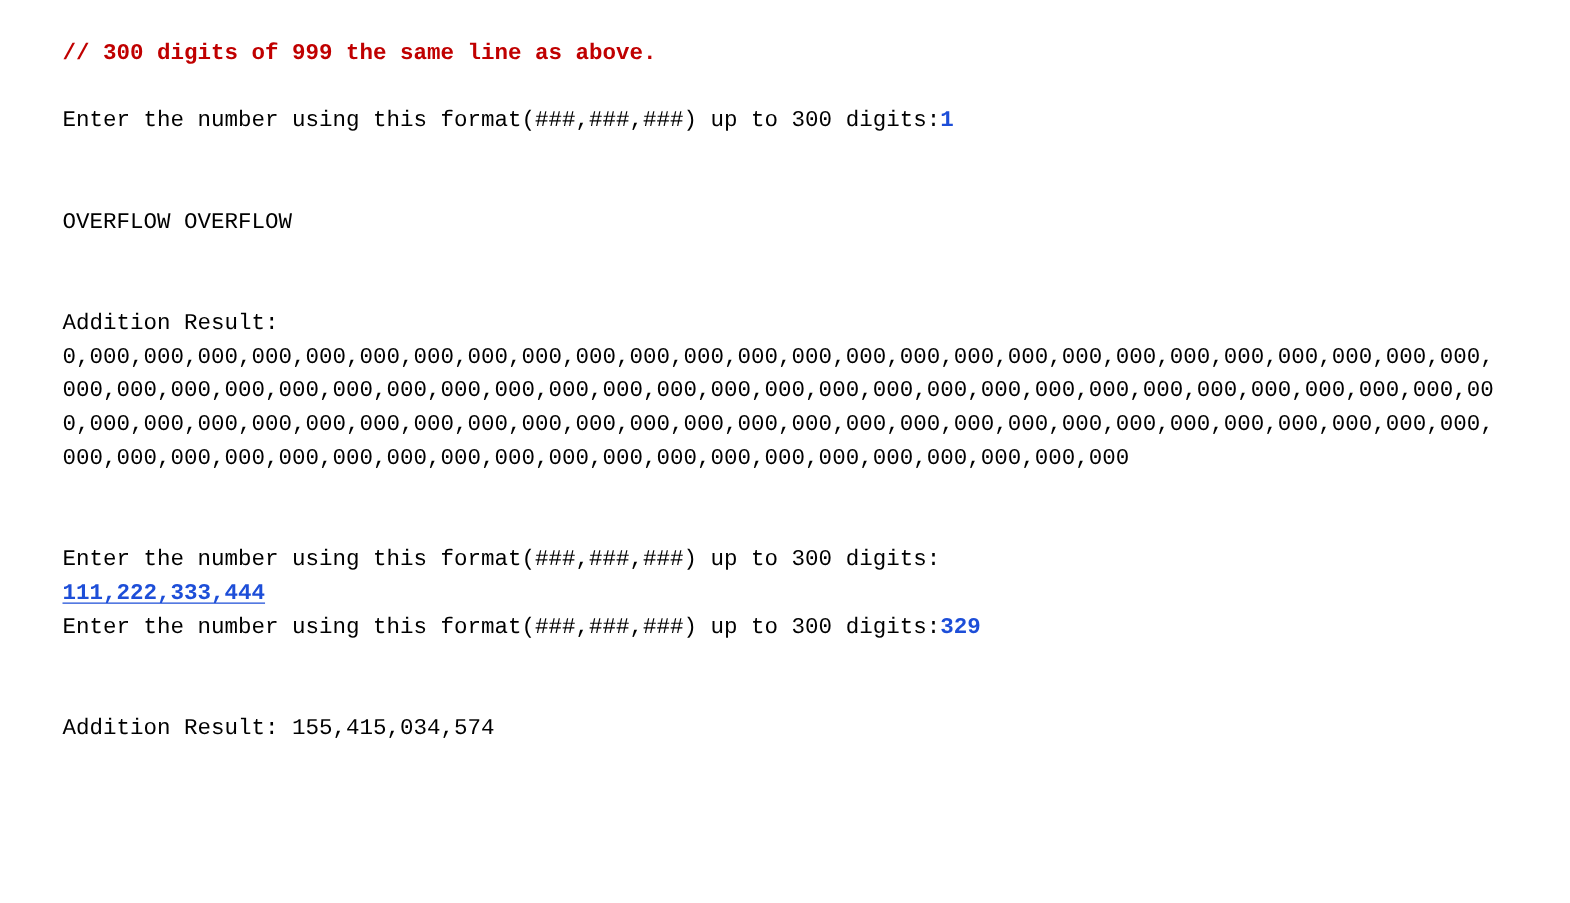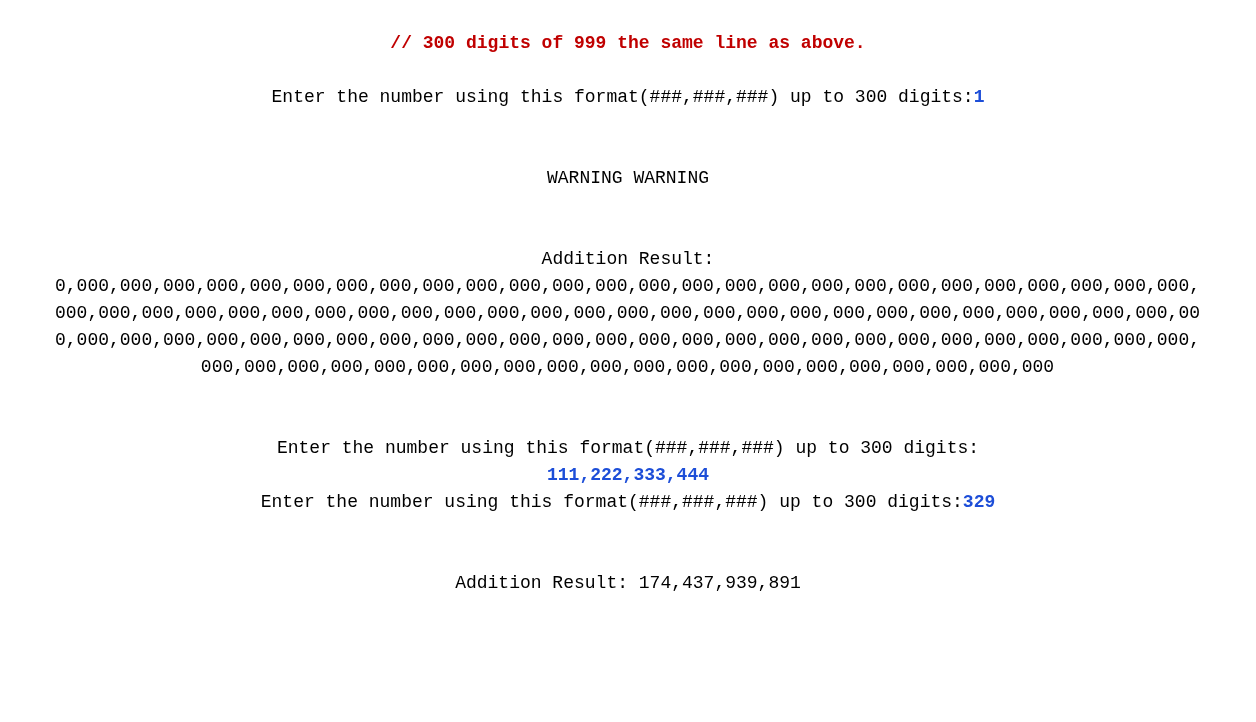--- a/index.html
+++ b/index.html
@@ -1,19 +1,18 @@
 <!DOCTYPE html>
 <html><head>
   <meta charset="utf-8">
   <style>
     * {
       margin: 0;
       padding: 0;
       box-sizing: border-box;
-      text-align: center;
     }
     body {
       font-family: "Courier New", Courier, monospace;
       font-size: 18px;
       background: #ffffff;
       color: #000000;
       padding: 30px 50px;
       line-height: 1.5;
       width: 1256px;
     }
@@ -28,20 +27,21 @@
       height: 54px;
     }
     .prompt-line {
       word-break: break-all;
     }
     .input-value {
       color: #1d4ed8;
       font-weight: bold;
     }
     .input-underlined {
+      text-decoration: underline;
       text-decoration-color: #1d4ed8;
       text-underline-offset: 3px;
     }
     .text-line {
       color: #000000;
     }
     .result-block {
       word-break: break-all;
       white-space: normal;
       max-width: 1155px;
@@ -54,21 +54,21 @@
 <div class="comment">// 300 digits of 999 the same line as above.</div>
 
 <div class="spacer"></div>
 
 <div class="prompt-line">
   <span>Enter the number using this format(###,###,###) up to 300 digits:</span><span class="input-value">1</span>
 </div>
 
 <div class="spacer-large"></div>
 
-<div class="text-line">WARNING WARNING</div>
+<div class="text-line">OVERFLOW OVERFLOW</div>
 
 <div class="spacer-large"></div>
 
 <div class="text-line">Addition Result:</div>
 <div class="result-block text-line">0,000,000,000,000,000,000,000,000,000,000,000,000,000,000,000,000,000,000,000,000,000,000,000,000,000,000,000,000,000,000,000,000,000,000,000,000,000,000,000,000,000,000,000,000,000,000,000,000,000,000,000,000,000,000,000,000,000,000,000,000,000,000,000,000,000,000,000,000,000,000,000,000,000,000,000,000,000,000,000,000,000,000,000,000,000,000,000,000,000,000,000,000,000,000,000,000,000,000,000</div>
 
 <div class="spacer-large"></div>
 
 <div class="prompt-line">
   <span>Enter the number using this format(###,###,###) up to 300 digits:</span>
@@ -76,14 +76,14 @@
 <div class="prompt-line">
   <span class="input-value input-underlined">111,222,333,444</span>
 </div>
 <div class="prompt-line">
   <span>Enter the number using this format(###,###,###) up to 300 digits:</span><span class="input-value">329</span>
 </div>
 
 <div class="spacer-large"></div>
 
 <div class="text-line">
-  <span>Addition Result: </span><span>174,437,939,891</span>
+  <span>Addition Result: </span><span>155,415,034,574</span>
 </div>
 
 </body></html>

